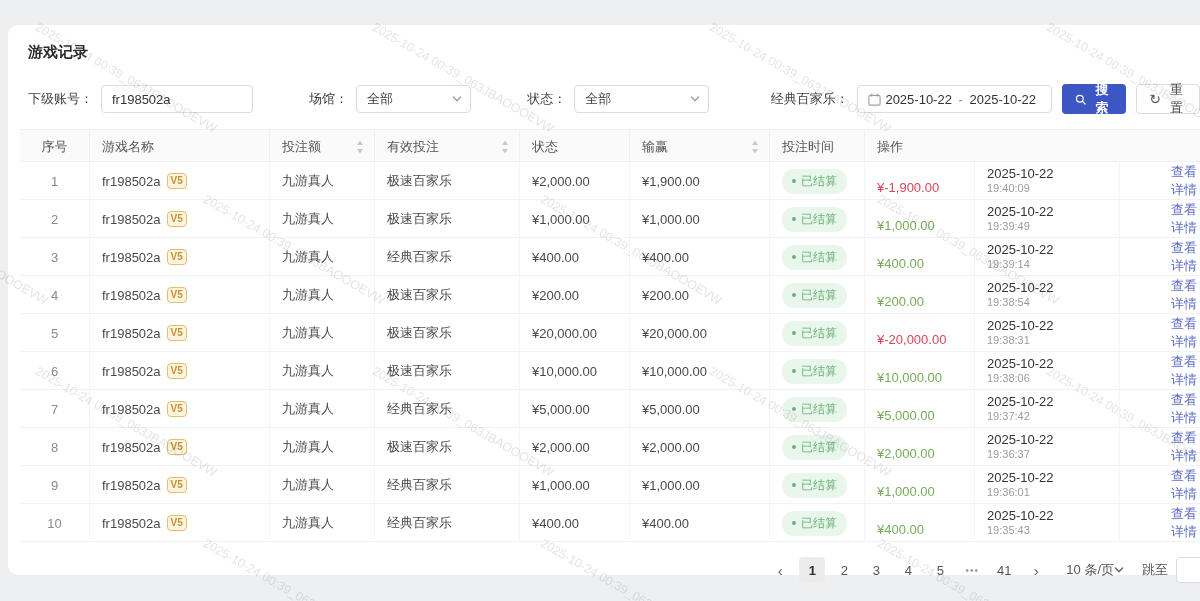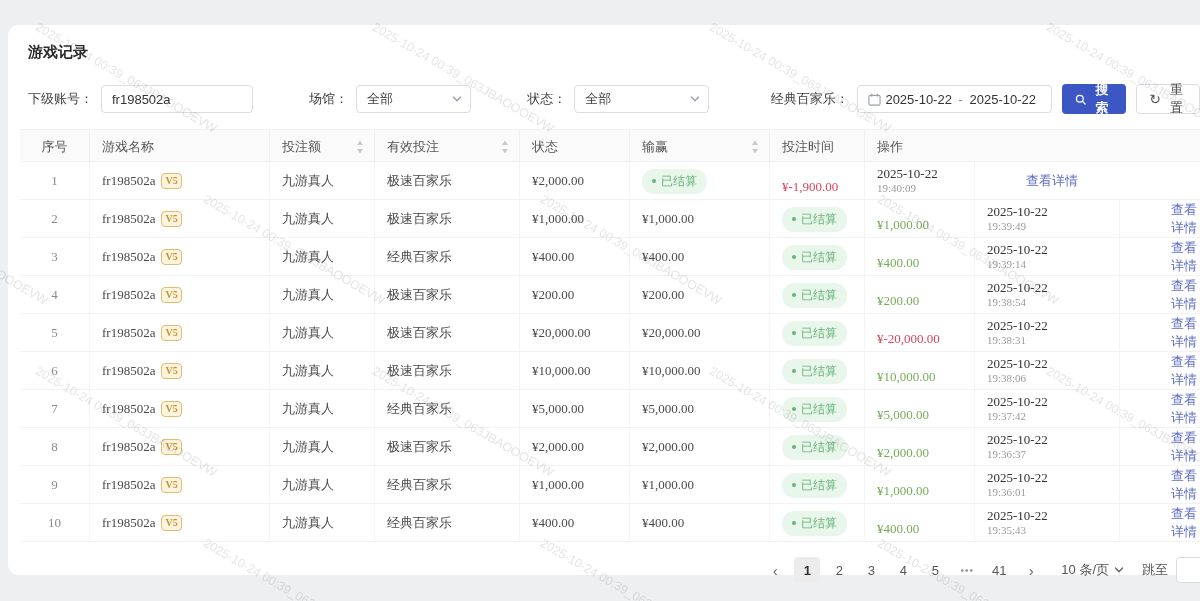--- a/index.html
+++ b/index.html
@@ -42,21 +42,21 @@
   .daterange .dsep { color:#888; padding:0 2px; }
   .btn {
     display:inline-flex; align-items:center; gap:5px; height:30px;
     border-radius:4px; font-size:13px; cursor:pointer; border:none; font-family:inherit;
   }
   .btn-search { background:var(--accent,#3c57c4); color:#fff; padding:0 13px; margin-left:10px;font-weight:bold; }
   .btn-reset { background:#fff; color:#444; border:1px solid #d9dce3; padding:0 12px; margin-left:10px; }
   .refresh-glyph { font-size:14px; line-height:1; color:#555; }
 
   
-  .table { margin-top:15px;font-family:Liberation Serif, serif; }
+  .table { margin-top:15px; }
   .trow {
     display:grid;
     grid-template-columns:70px 180px 105px 145px 110px 140px 95px 110px 145px minmax(60px,1fr);
     align-items:center;
   }
   .thead { background:#fafafa; border-top:1px solid #f0f0f0; border-bottom:1px solid #f0f0f0; height:33px; }
   .th {
     display:flex; align-items:center; height:33px; padding-left:12px;
     font-size:13px; color:#555; border-right:1px solid #f0f0f0;
   }
@@ -94,21 +94,21 @@
     margin:15px -34px 0 0; font-size:13px; color:#565656;
   }
   .pg-item {
     min-width:26px; height:26px; padding:0 4px; margin:0 3px;
     display:flex; align-items:center; justify-content:center;
     border-radius:4px; cursor:pointer; user-select:none;
   }
   .pg-item.active { background:#ececec; font-weight:700; color:#2f2f2f; }
   .pg-item.ellipsis { color:#9a9a9a; font-size:10px; letter-spacing:1px; }
   .pg-arrow { font-size:15px; color:#666; }
-  .pg-sizer { display:flex; align-items:center; gap:5px; margin-left:14px; cursor:pointer; }
+  .pg-sizer { display:flex; align-items:center; margin-left:14px; cursor:pointer; }
   .pg-jump { display:flex; align-items:center; gap:8px; margin-left:18px; }
   .jump-input { width:58px; height:26px; border:1px solid #d9dce3; border-radius:4px; padding:0 6px; font-size:13px; }
 
   
   .wm-layer { position:absolute; inset:0; pointer-events:none; z-index:40; overflow:hidden; }
   .wm {
     position:absolute; white-space:nowrap; font-size:12.5px;
     color:rgba(90,90,95,0.16); transform:rotate(30deg); transform-origin:0 0;
   }
   svg { display:block; }
@@ -235,20 +235,23 @@
       <span class="badge">V5</span>
     </div>
     <div class="td">
             <span>九游真人</span>
           </div>
     <div class="td">
             <span>极速百家乐</span>
           </div>
     <div class="td">
             <span>¥2,000.00</span>
+          </div>
+    <div class="td">
+            <span>¥1,900.00</span>
           </div>
     <div class="td">
       <span class="pill">
         <span class="dot"></span>
         <span>已结算</span>
       </span>
     </div>
     <div class="td">
             <span class="win neg">¥-1,900.00</span>
           </div>

